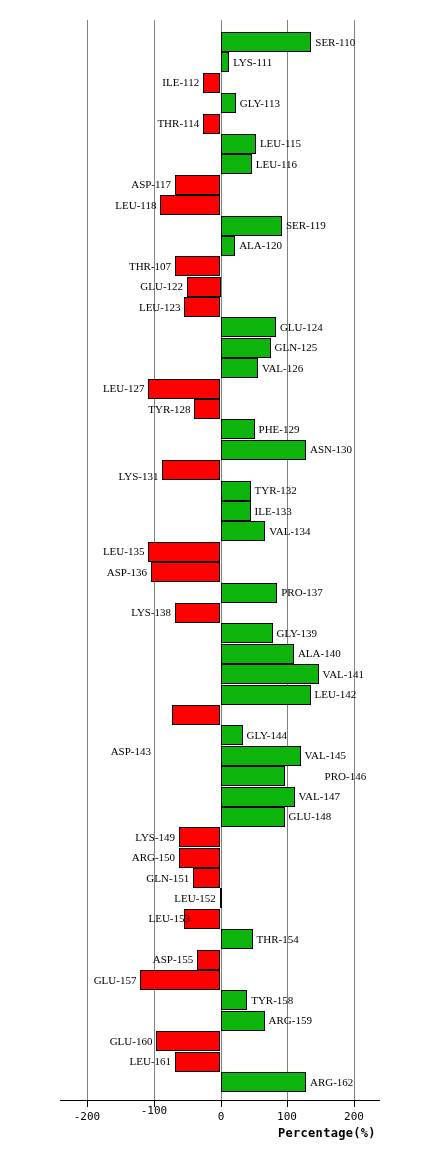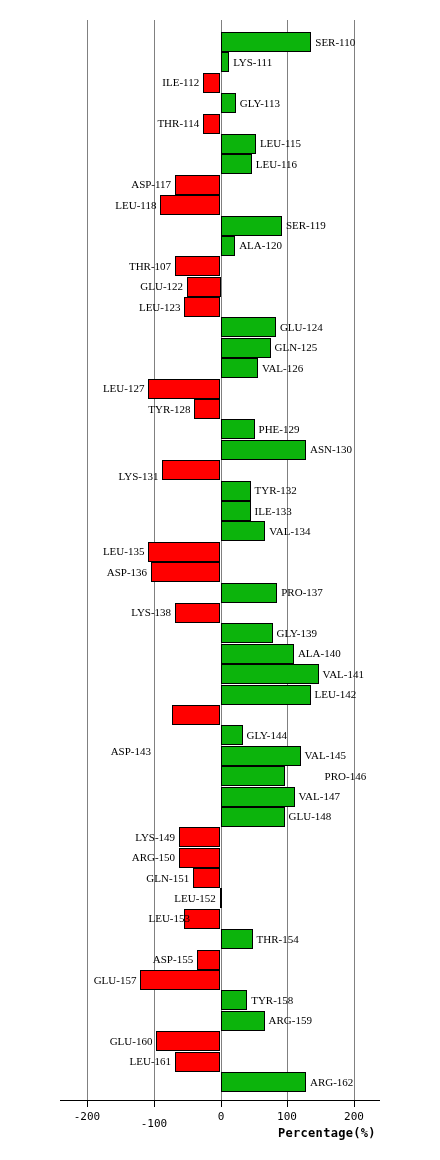--- a/index.html
+++ b/index.html
@@ -186,19 +186,19 @@
   <div class="axis-line" id="axis-line" style="left: 60px; width: 320px; top: 1100px; background: rgb(0, 0, 0);"></div>
   <div id="ticks">
       <div class="axis-tick" style="left: 87px; top: 1100px; height: 7px;"></div>
       <div class="axis-tick" style="left: 154px; top: 1100px; height: 7px;"></div>
       <div class="axis-tick" style="left: 221px; top: 1100px; height: 7px;"></div>
       <div class="axis-tick" style="left: 287px; top: 1100px; height: 7px;"></div>
       <div class="axis-tick" style="left: 354px; top: 1100px; height: 7px;"></div>
     </div>
   <div id="ticklabels">
       <div class="tick-label" style="left: 87px; top: 1110px;">-200</div>
-      <div class="tick-label" style="left: 154px; top: 1104px; margin-top: 13px;">-100</div>
+      <div class="tick-label" style="left: 154px; top: 1104px;">-100</div>
       <div class="tick-label" style="left: 221px; top: 1110px;">0</div>
       <div class="tick-label" style="left: 287px; top: 1110px;">100</div>
       <div class="tick-label" style="left: 354px; top: 1110px;">200</div>
     </div>
   <div class="axis-title" id="axis-title" style="left: 278px; top: 1126px;">Percentage(%)</div>
 </div>
 
 </body></html>

